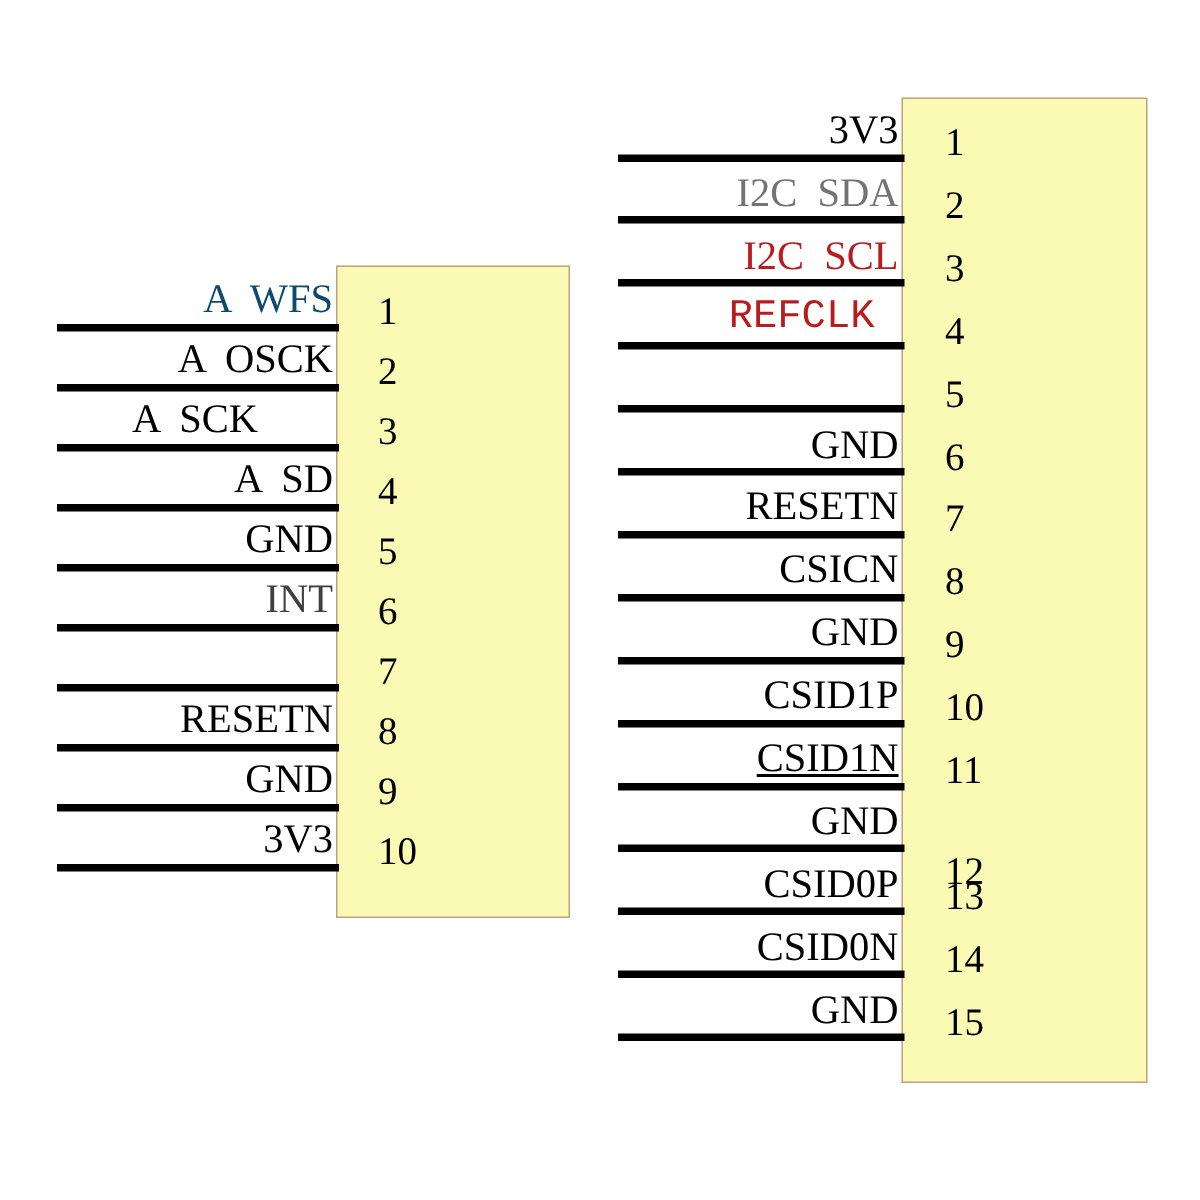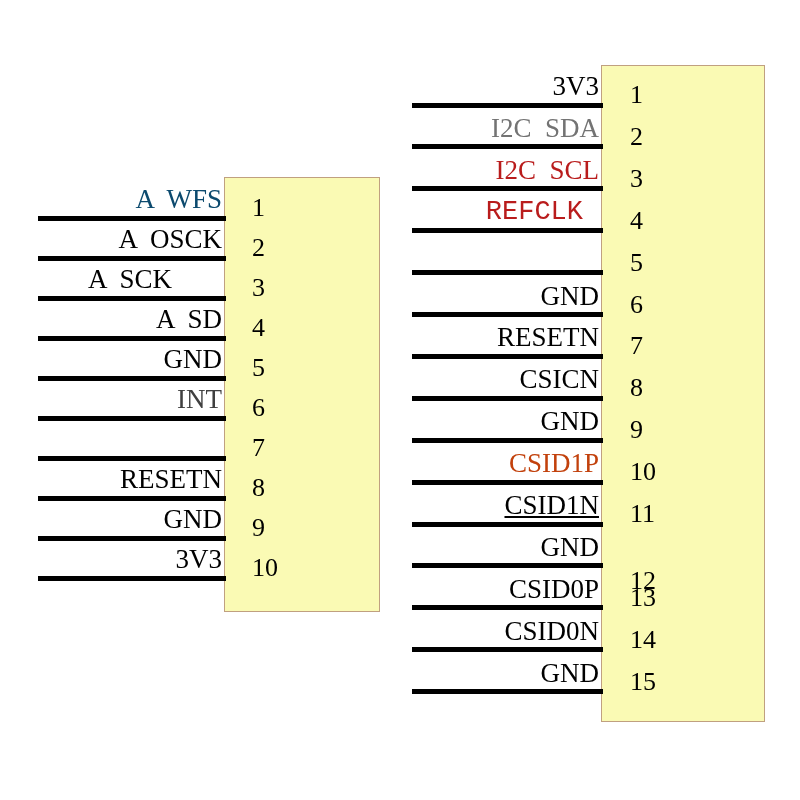--- a/index.html
+++ b/index.html
@@ -117,21 +117,21 @@
     <div class="pin-line" style="left: 412px; top: 353.9px; width: 191px; background: rgb(0, 0, 0);"></div>
     <div class="pin-label" style="left: 412px; top: 324.4px; width: 187px; color: rgb(0, 0, 0);">RESETN</div>
     <div class="pin-number" style="left: 630px; top: 333.4px; color: rgb(0, 0, 0);">7</div>
     <div class="pin-line" style="left: 412px; top: 395.8px; width: 191px; background: rgb(0, 0, 0);"></div>
     <div class="pin-label" style="left: 412px; top: 366.3px; width: 187px; color: rgb(0, 0, 0);">CSICN</div>
     <div class="pin-number" style="left: 630px; top: 375.3px; color: rgb(0, 0, 0);">8</div>
     <div class="pin-line" style="left: 412px; top: 437.7px; width: 191px; background: rgb(0, 0, 0);"></div>
     <div class="pin-label" style="left: 412px; top: 408.2px; width: 187px; color: rgb(0, 0, 0);">GND</div>
     <div class="pin-number" style="left: 630px; top: 417.2px; color: rgb(0, 0, 0);">9</div>
     <div class="pin-line" style="left: 412px; top: 479.6px; width: 191px; background: rgb(0, 0, 0);"></div>
-    <div class="pin-label" style="left: 412px; top: 450.1px; width: 187px; color: #c2410c;">CSID1P</div>
+    <div class="pin-label" style="left: 412px; top: 450.1px; width: 187px; color: #000000;">CSID1P</div>
     <div class="pin-number" style="left: 630px; top: 459.1px; color: rgb(0, 0, 0);">10</div>
     <div class="pin-line" style="left: 412px; top: 521.5px; width: 191px; background: rgb(0, 0, 0);"></div>
     <div class="pin-label" style="left: 412px; top: 492px; width: 187px; color: rgb(0, 0, 0); text-decoration: underline;">CSID1N</div>
     <div class="pin-number" style="left: 630px; top: 501px; color: rgb(0, 0, 0);">11</div>
     <div class="pin-line" style="left: 412px; top: 563.4px; width: 191px; background: rgb(0, 0, 0);"></div>
     <div class="pin-label" style="left: 412px; top: 533.9px; width: 187px; color: rgb(0, 0, 0);">GND</div>
     <div class="pin-number" style="left: 630px; top: 568px; color: rgb(0, 0, 0); text-align: right;">12</div>
     <div class="pin-line" style="left: 412px; top: 605.3px; width: 191px; background: rgb(0, 0, 0);"></div>
     <div class="pin-label" style="left: 412px; top: 575.8px; width: 187px; color: rgb(0, 0, 0);">CSID0P</div>
     <div class="pin-number" style="left: 630px; top: 584.8px; color: rgb(0, 0, 0);">13</div>

